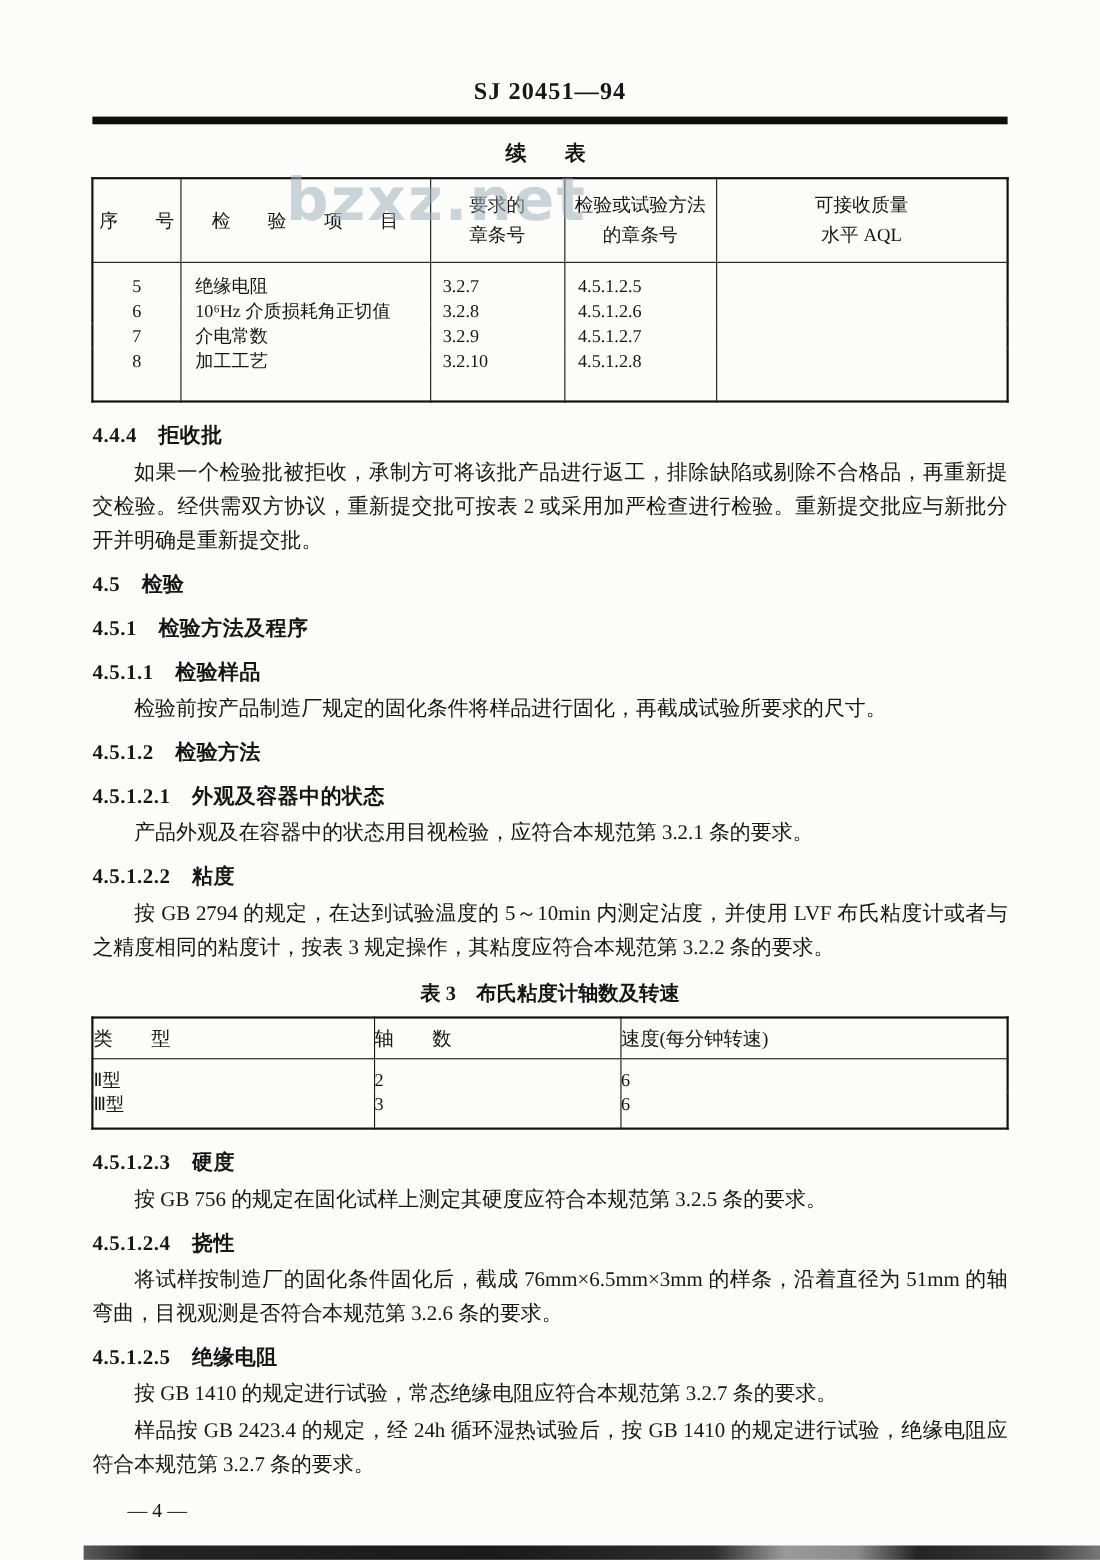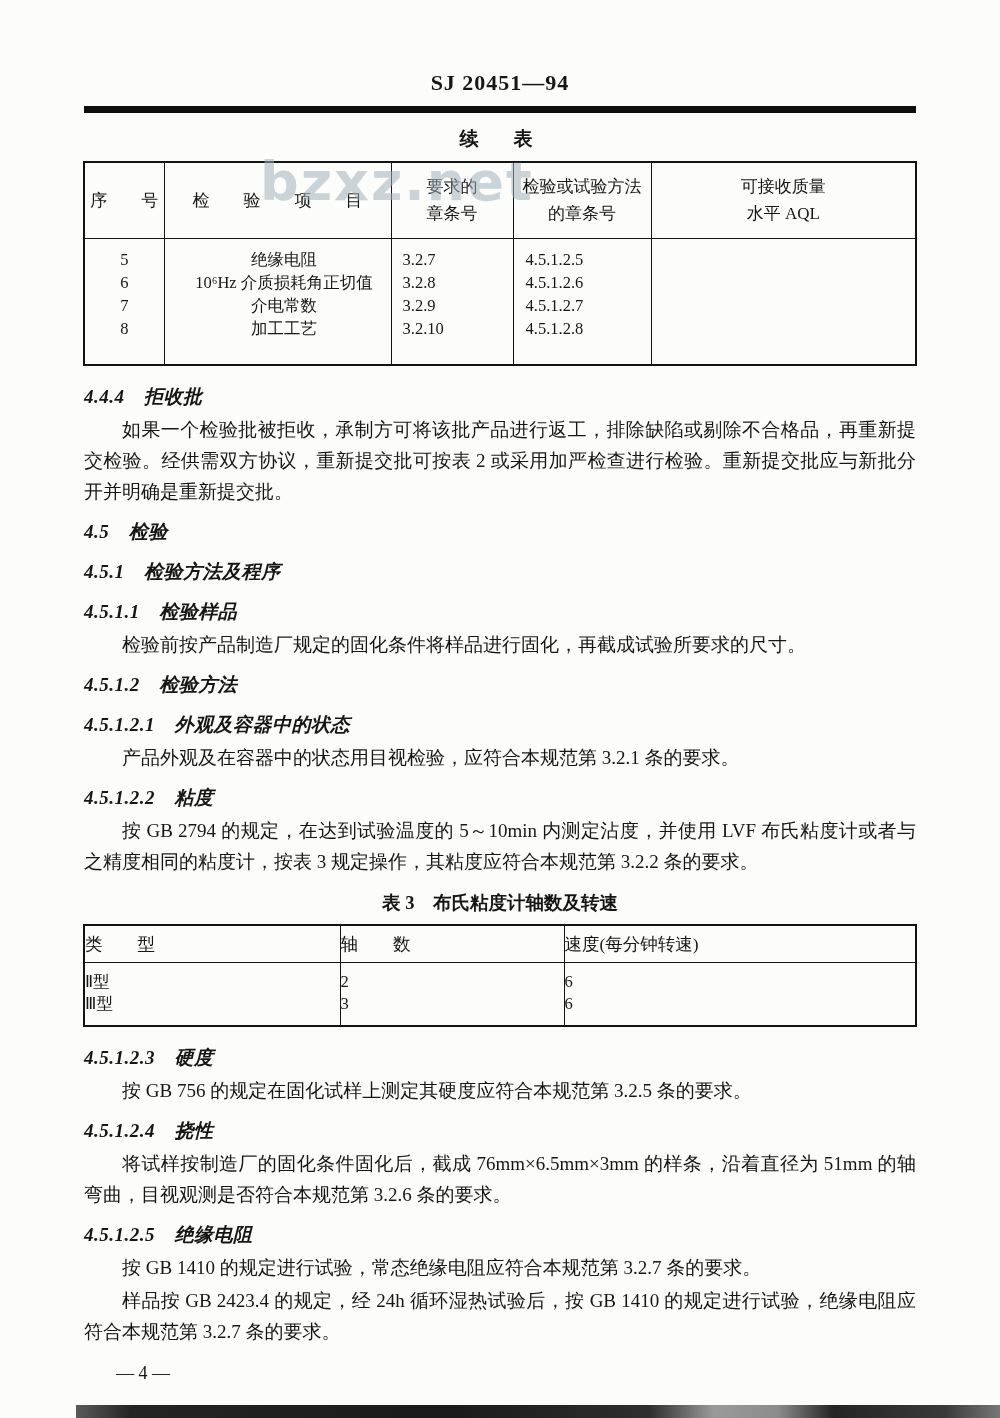--- a/index.html
+++ b/index.html
@@ -67,36 +67,35 @@
     line-height: 27px;
   }
   .t1 tbody td {
     height: 23px;
     font-size: 16.5px;
     line-height: 23px;
   }
   .t1 tbody tr:first-child td { padding-top: 9px; }
   .t1 tbody tr:last-child td { padding-bottom: 24px; }
   .t1 .c-no { text-align: center; }
-  .t1 .c-item { text-align: center; padding-left: 13px; }
+  .t1 .c-item { text-align: left; padding-left: 13px; }
   .t1 .c-req { text-align: left; padding-left: 11px; }
   .t1 .c-mth { text-align: left; padding-left: 12px; }
   .t1 .c-aql { text-align: center; }
 
   .content {
     width: 832px;
     margin: 15px auto 0 auto;
     font-size: 19px;
   }
   .h {
     font-weight: bold;
     line-height: 31px;
     margin-top: 9px;
     letter-spacing: 0.5px;
-    font-style: italic;
   }
   .p {
     text-indent: 2em;
     text-align: justify;
     line-height: 31px;
     margin-top: 2px;
   }
   .caption {
     text-align: center;
     font-weight: bold;

